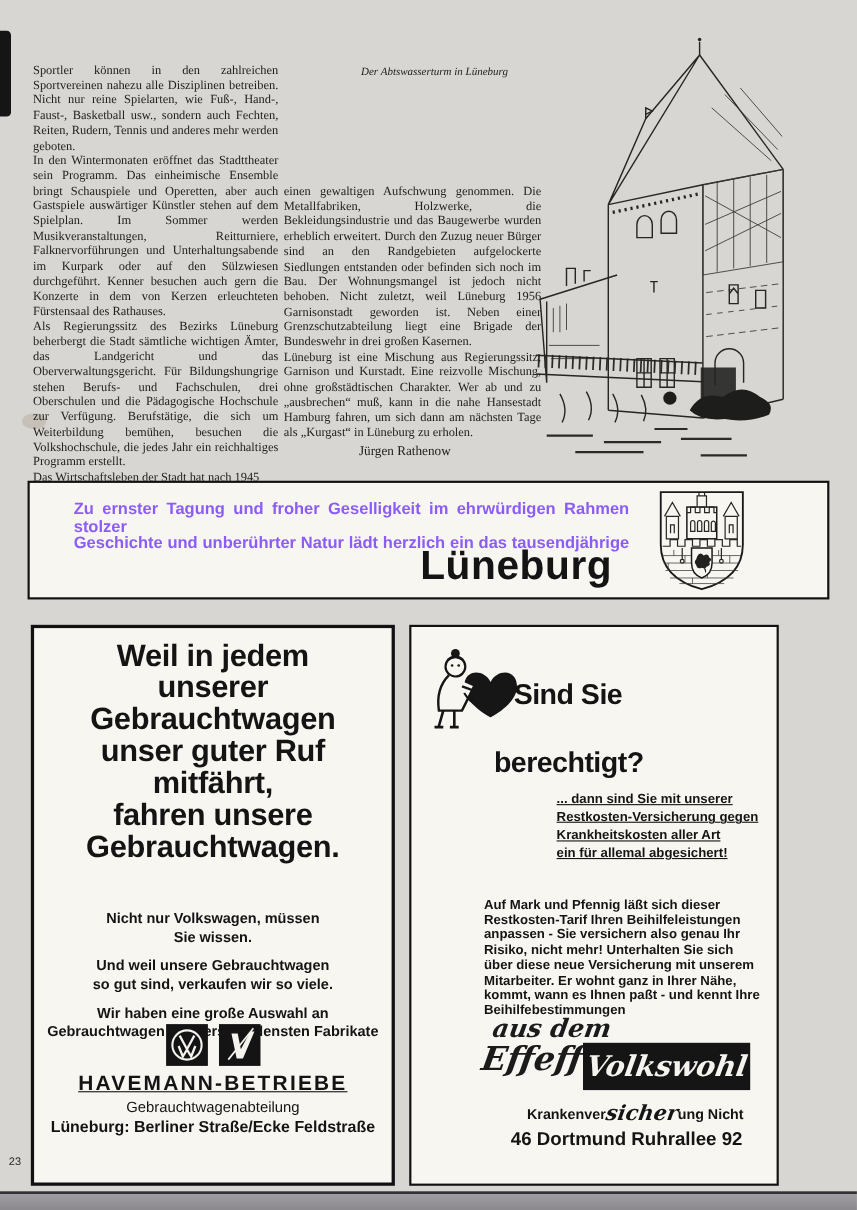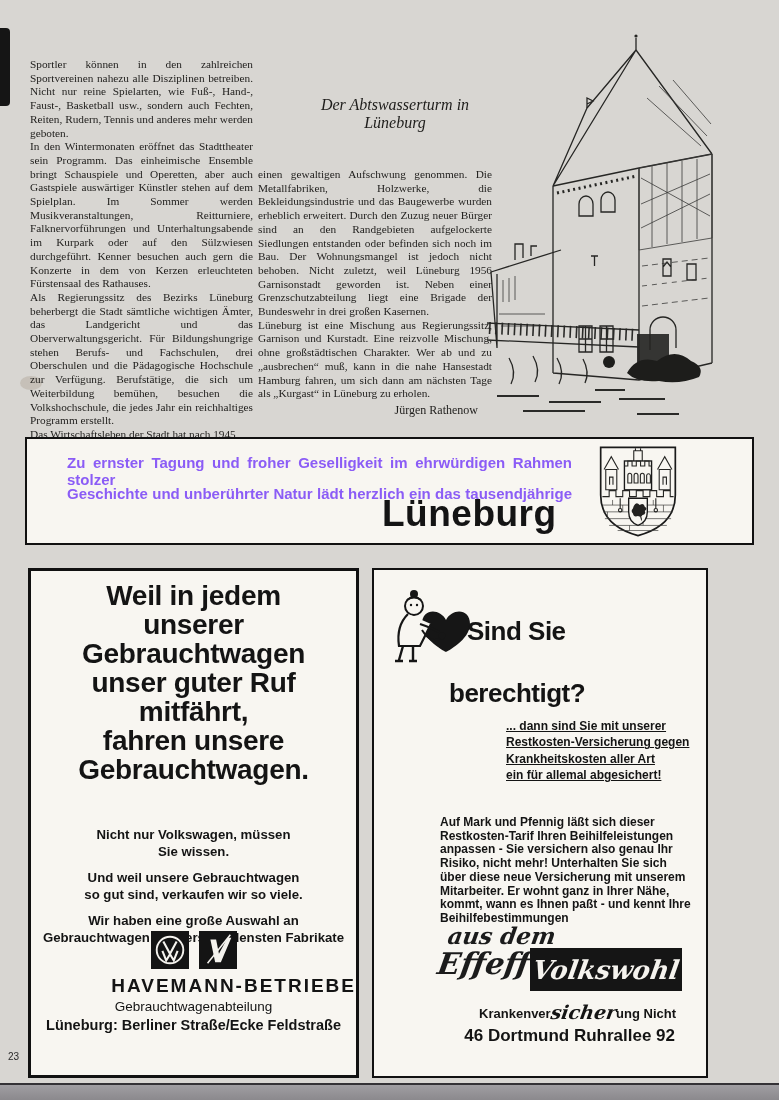--- a/index.html
+++ b/index.html
@@ -5,22 +5,22 @@
   html,body{margin:0;padding:0;background:#d8d6d2;}
   .page{position:relative;width:779px;height:1100px;overflow:hidden;
         background:linear-gradient(90deg,#f7f5f0 0%,#f7f5f0 93%,#ecease3 100%);
         font-family:"Liberation Serif",serif;color:#1e1d1b;}
   
   .col{position:absolute;font-size:11.3px;line-height:13.7px;text-align:justify;}
   .col p{margin:0;}
   .col1{left:30px;top:58px;width:223px;}
   .col2{left:258px;top:168px;width:234px;}
   .caption{position:absolute;left:290px;top:60px;width:210px;text-align:center;
-           font-style:italic;font-size:16px;margin-top:36px;}
-  .byline{text-align:right;padding-right:14px;margin-top:3px;font-size:12px;}
+           font-style:italic;font-size:10px;}
+  .byline{text-align:center;padding-right:14px;margin-top:3px;font-size:12px;}
   .tower{position:absolute;left:487px;top:28px;width:238px;height:395px;}
   
   .banner{position:absolute;left:25px;top:437px;width:725px;height:104px;
           border:2px solid #111;background:#f8f6f1;}
   .banner-line{position:absolute;left:40px;width:505px;font-family:"Liberation Sans",sans-serif;
                font-weight:bold;font-size:15px;color:#8b5cf6;text-align:justify;text-align-last:justify;}
   .bl1{top:15px;} .bl2{top:46px;}
   .banner-city{position:absolute;left:355px;top:54px;font-family:"Liberation Sans",sans-serif;
                font-weight:bold;font-size:37px;letter-spacing:.5px;color:#141414;}
   .arms{position:absolute;right:58px;top:5px;width:112px;height:95px;}
@@ -28,22 +28,22 @@
   .ad{position:absolute;top:568px;height:510px;background:#f8f6f1;font-family:"Liberation Sans",sans-serif;color:#141414;box-sizing:border-box;}
   .pre{white-space:pre-line;}
   
   .ad-left{left:28px;width:331px;border:3px solid #111;}
   .al-headline{position:absolute;left:0;right:0;top:10px;text-align:center;
                font-weight:bold;font-size:28px;line-height:29px;letter-spacing:-.3px;}
   .al-paras{position:absolute;left:0;right:0;top:256px;text-align:center;}
   .al-paras p{margin:0 0 10px 0;font-weight:bold;font-size:13.2px;line-height:16.6px;}
   .al-logos{position:absolute;left:0;right:0;top:360px;display:flex;justify-content:center;gap:10px;}
   .logo-sq{width:38px;height:38px;}
-  .al-company{position:absolute;left:0;right:0;top:404px;text-align:right;
-              font-weight:bold;font-size:19px;letter-spacing:2px;}
+  .al-company{position:absolute;left:0;right:0;top:404px;text-align:center;
+              font-weight:bold;font-size:19px;letter-spacing:2px;text-decoration:underline;}
   .al-dept{position:absolute;left:0;right:0;top:428px;text-align:center;font-size:13.5px;}
   .al-addr1{position:absolute;left:0;right:0;top:446px;text-align:center;font-weight:bold;font-size:14.5px;}
   .al-addr2{position:absolute;left:0;right:0;top:464px;text-align:center;font-weight:bold;font-size:14.5px;}
   
   .ad-right{left:372px;width:336px;border:2px solid #111;}
   .doctor{position:absolute;left:12px;top:14px;width:96px;height:86px;}
   .ar-h1{position:absolute;left:93px;top:46px;font-weight:bold;font-size:26px;letter-spacing:-.5px;}
   .ar-h2{position:absolute;left:66px;top:72px;font-weight:bold;font-size:35px;letter-spacing:-.5px;}
   .ar-h3{position:absolute;left:75px;top:108px;font-weight:bold;font-size:26px;letter-spacing:-.5px;}
   .ar-intro{position:absolute;left:132px;top:148px;width:195px;font-weight:bold;

